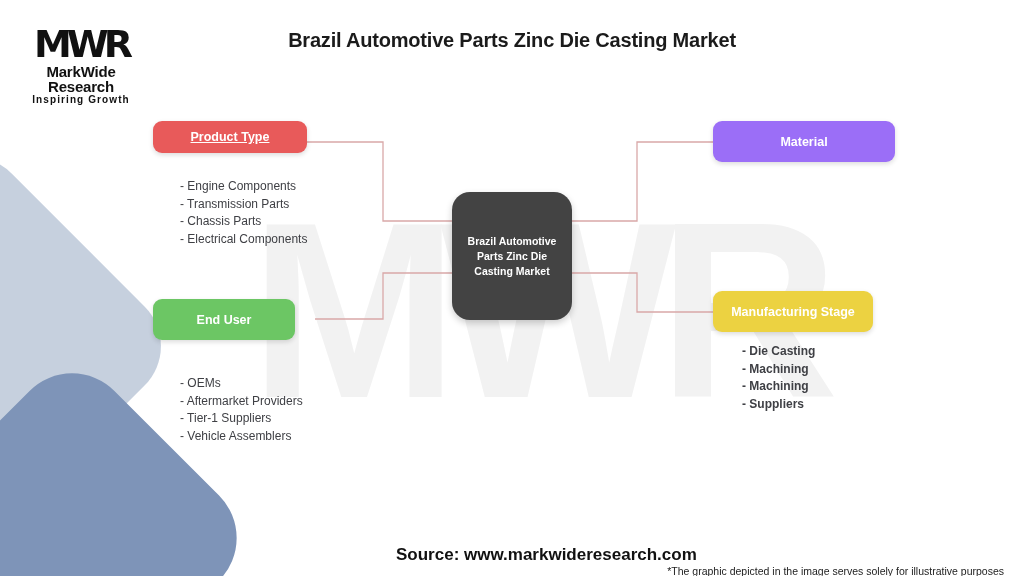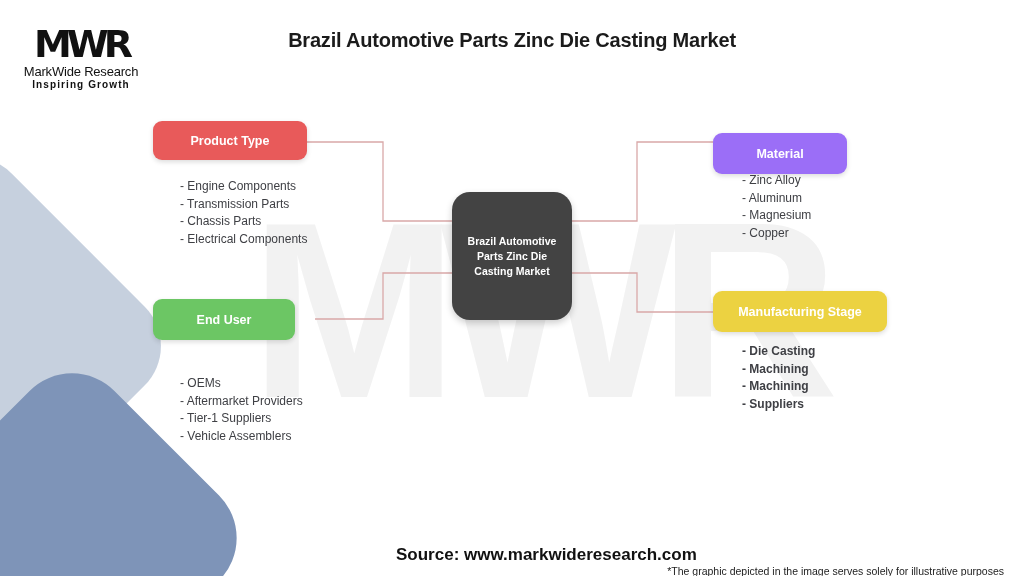--- a/index.html
+++ b/index.html
@@ -46,21 +46,21 @@
   }
 
   
   .logo { position: absolute; left: 16px; top: 24px; width: 130px; text-align: center; }
   .logo-mark {
     font-size: 38px; font-weight: 700; color: #111;
     letter-spacing: -5px; line-height: 40px;
     font-family: "DejaVu Sans", sans-serif;
   }
   .logo-name {
-    font-size: 13px; font-weight: 400; color: #111;
+    font-size: 15px; font-weight: 700; color: #111;
     line-height: 15px; letter-spacing: -.2px;
   }
   .logo-tag {
     font-size: 10px; font-weight: 700; color: #111;
     letter-spacing: 1.1px; line-height: 12px;
   }
 
   
   .page-title {
     position: absolute; left: 0; top: 29px; width: 1024px;
@@ -74,24 +74,24 @@
 
   
   .node {
     position: absolute;
     border-radius: 9px;
     display: flex; align-items: center; justify-content: center;
     color: #ffffff; font-weight: 700; font-size: 12.5px;
     box-shadow: 0 2px 5px rgba(0,0,0,.14);
     text-align: center;
   }
-  .node.pt  { left: 153px; top: 121px; width: 154px; height: 39px; background: #e85a5a; }
+  .node.pt  { left: 153px; top: 121px; width: 154px; height: 32px; background: #e85a5a; text-decoration: underline; }
   .node.eu  { left: 153px; top: 299px; width: 142px; height: 41px; background: #6cc664; }
-  .node.mat { left: 713px; top: 121px; width: 134px; height: 41px; background: #9b6ef7; margin-top: 12px; }
-  .node.mfg { left: 713px; top: 291px; width: 174px; height: 41px; background: #ecd241; }
+  .node.mat { left: 713px; top: 121px; width: 182px; height: 41px; background: #9b6ef7; }
+  .node.mfg { left: 713px; top: 291px; width: 160px; height: 41px; background: #ecd241; }
 
   .center-node {
     position: absolute;
     left: 452px; top: 192px; width: 120px; height: 128px;
     background: #434343;
     border-radius: 18px;
     display: flex; align-items: center; justify-content: center;
     box-shadow: 0 3px 7px rgba(0,0,0,.2);
   }
   .center-node-text {
@@ -157,26 +157,20 @@
   <ul class="items pt">
     <li>- Engine Components</li>
     <li>- Transmission Parts</li>
     <li>- Chassis Parts</li>
     <li>- Electrical Components</li>
   </ul>
 
   <div class="node mat">
     <span>Material</span>
   </div>
-  <ul class="items mat">
-    <li>- Zinc Alloy</li>
-    <li>- Aluminum</li>
-    <li>- Magnesium</li>
-    <li>- Copper</li>
-  </ul>
 
   <div class="node eu">
     <span>End User</span>
   </div>
   <ul class="items eu">
     <li>- OEMs</li>
     <li>- Aftermarket Providers</li>
     <li>- Tier-1 Suppliers</li>
     <li>- Vehicle Assemblers</li>
   </ul>

